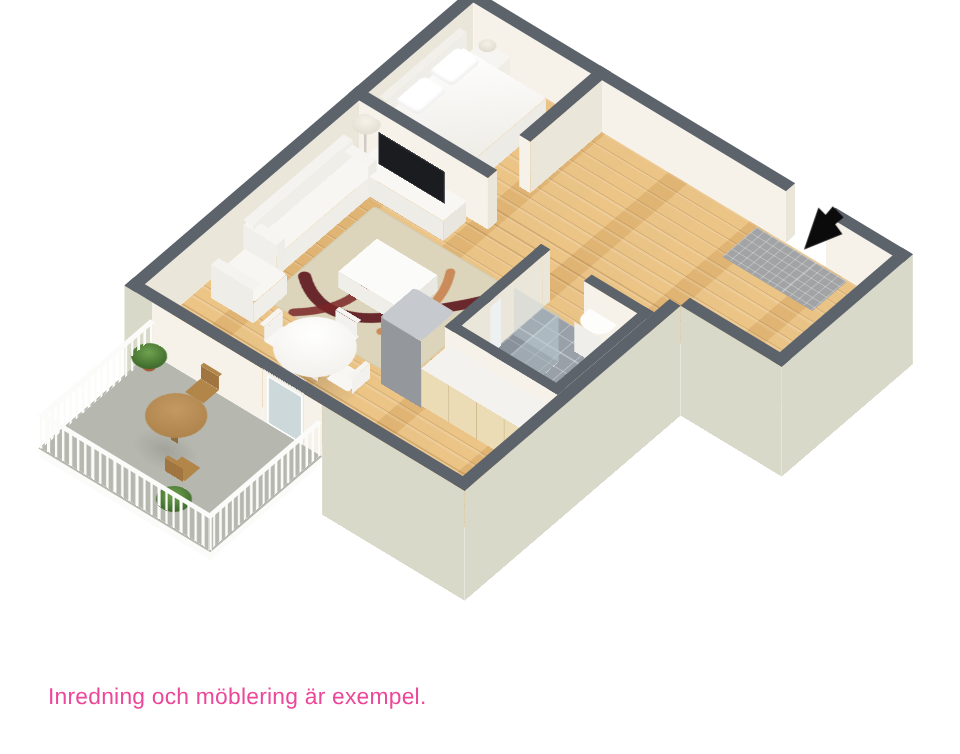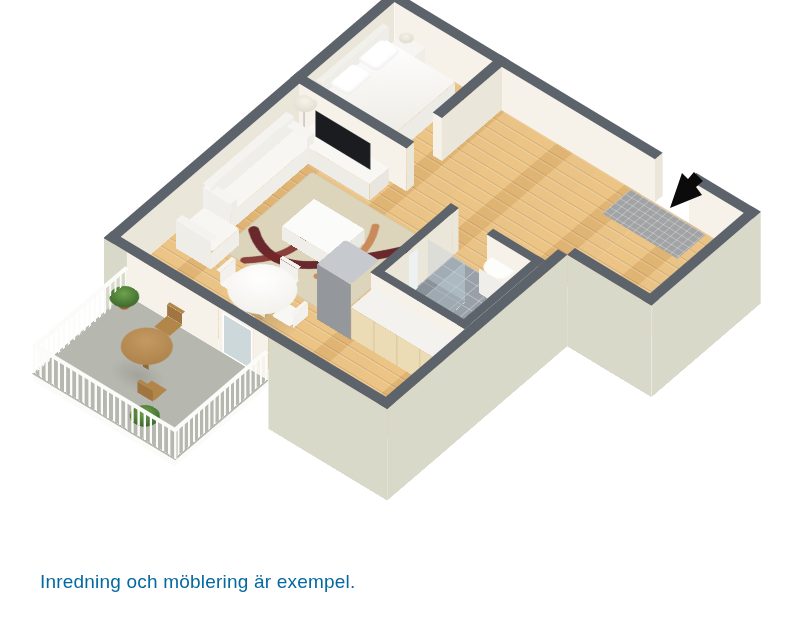--- a/index.html
+++ b/index.html
@@ -40,21 +40,21 @@
       repeating-linear-gradient(90deg, #fbfbf9 0 3px, rgba(255,255,255,0) 3px 8px);
     background-size:100% 12px,100% 100%;
     background-position:0 0,0 12px;
     background-repeat:no-repeat,repeat;}
   .glass{background:rgba(185,202,210,.42);border-top:1px solid rgba(255,255,255,.85);}
   .glass2{background:rgba(185,202,210,.30);}
   .plant{background:radial-gradient(circle at 40% 40%,#6ea24d,#3c682b 75%);border-radius:50%;}
   .sh{background:radial-gradient(closest-side,rgba(60,50,40,.16),rgba(0,0,0,0));}
   .rug{background:#dcd5bc;border-radius:4px;box-shadow:0 0 0 1px rgba(0,0,0,.05) inset;}
   
-  #caption{position:absolute;left:40px;top:571px;font-size:19px;color:#0369a1;
+  #caption{position:absolute;left:40px;top:571px;font-size:19px;color:#ec4899;
            letter-spacing:.2px;white-space:nowrap;}
   #arrow{position:absolute;left:666px;top:164px;}
 </style>
 </head>
 <body>
 
 <div id="stage">
 
   <div id="plan">
 

